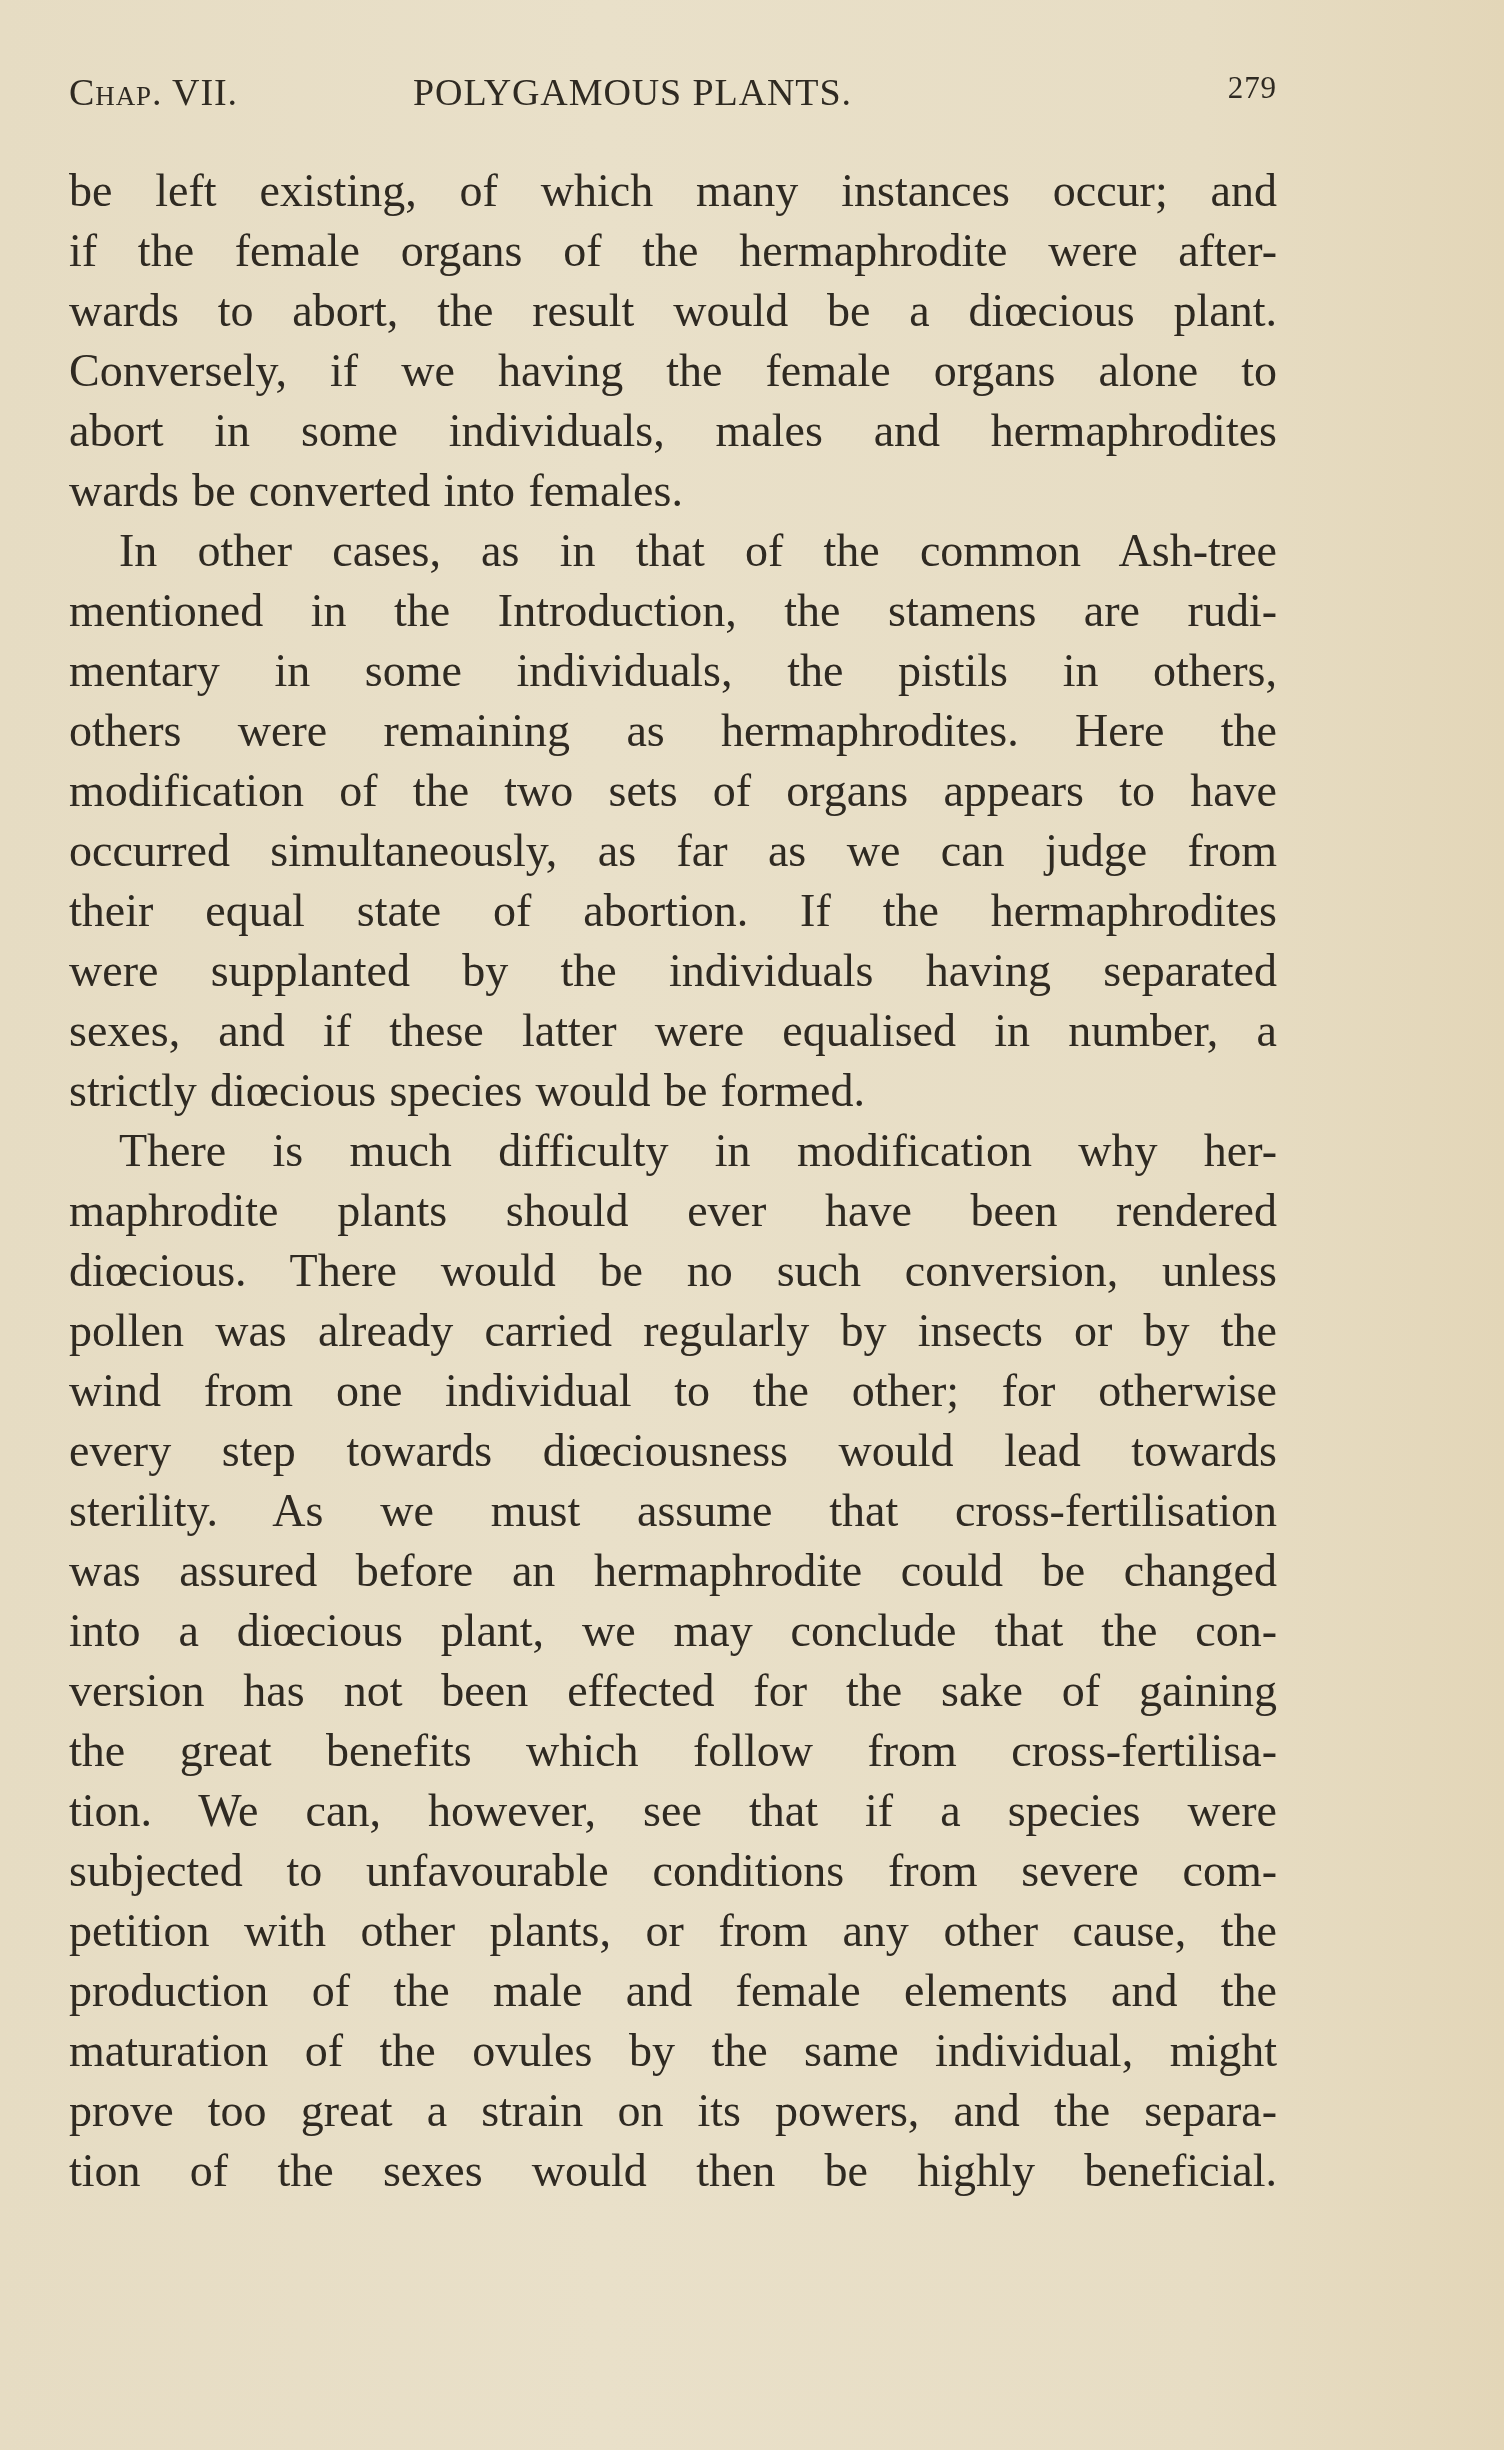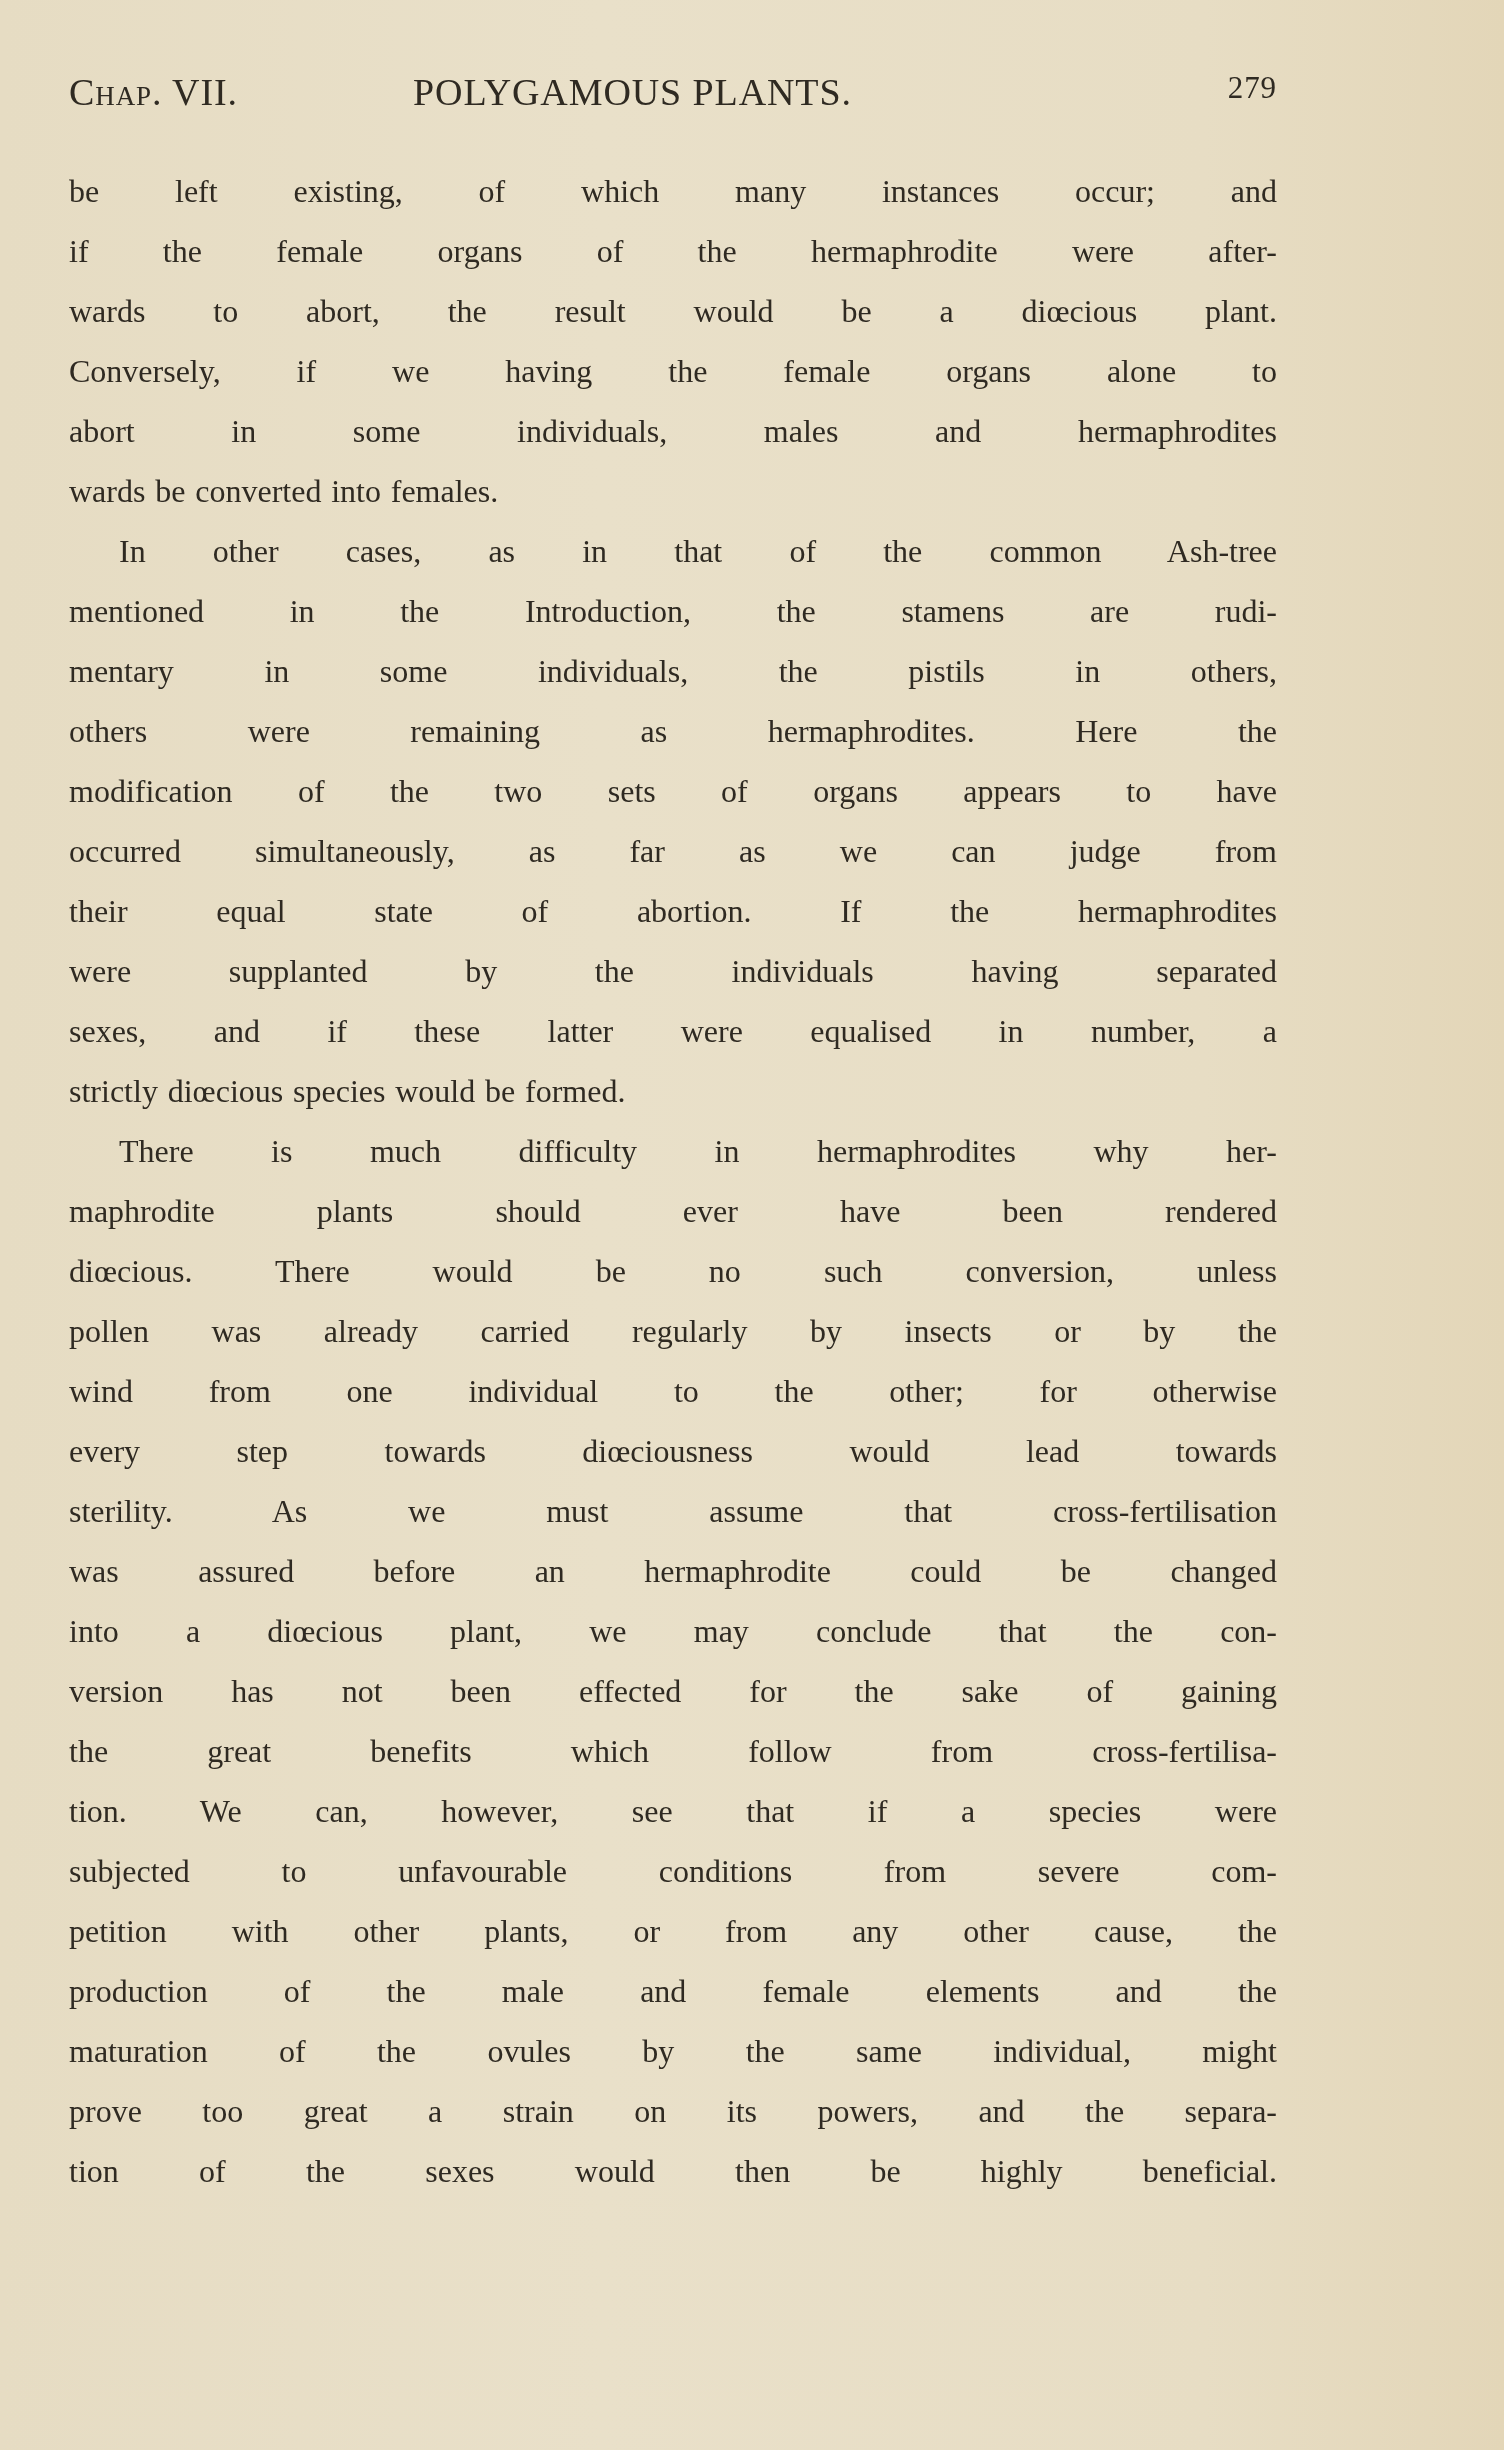--- a/index.html
+++ b/index.html
@@ -16,21 +16,21 @@
     font-size: 38px; letter-spacing: 0.9px;
   }
   .header .chap { position: absolute; left: 0; top: 0; font-variant: small-caps; }
   .header .title { position: absolute; left: 344px; top: 0; }
   .header .pnum { position: absolute; right: 0; top: 0; font-size: 31px; }
   .body {
     position: absolute; top: 161px; left: 57px; width: 1208px;
   }
   .line {
     display: block; height: 60px; line-height: 60px;
-    font-size: 32px; white-space: nowrap;
+    font-size: 46px; white-space: nowrap;
     text-align: justify; text-align-last: justify;
     word-spacing: 1.8px;
   }
   .line.indent { padding-left: 50px; }
   .line.last { text-align-last: left; }
 </style>
 </head>
 <body>
 
 <div class="page">
@@ -58,21 +58,21 @@
       <span class="line" style="white-space: normal;">others were remaining as hermaphrodites. Here the</span>
       <span class="line" style="white-space: normal;">modification of the two sets of organs appears to have</span>
       <span class="line" style="white-space: normal;">occurred simultaneously, as far as we can judge from</span>
       <span class="line" style="white-space: normal;">their equal state of abortion. If the hermaphrodites</span>
       <span class="line" style="white-space: normal;">were supplanted by the individuals having separated</span>
       <span class="line" style="white-space: normal;">sexes, and if these latter were equalised in number, a</span>
       <span class="line last" style="white-space: normal;">strictly diœcious species would be formed.</span>
     </div>
 
     <div>
-      <span class="line indent" style="white-space: normal;">There is much difficulty in hermaphrodites why her-</span>
+      <span class="line indent" style="white-space: normal;">There is much difficulty in modification why her-</span>
       <span class="line" style="white-space: normal;">maphrodite plants should ever have been rendered</span>
       <span class="line" style="white-space: normal;">diœcious. There would be no such conversion, unless</span>
       <span class="line" style="white-space: normal;">pollen was already carried regularly by insects or by the</span>
       <span class="line" style="white-space: normal;">wind from one individual to the other; for otherwise</span>
       <span class="line" style="white-space: normal;">every step towards diœciousness would lead towards</span>
       <span class="line" style="white-space: normal;">sterility. As we must assume that cross-fertilisation</span>
       <span class="line" style="white-space: normal;">was assured before an hermaphrodite could be changed</span>
       <span class="line" style="white-space: normal;">into a diœcious plant, we may conclude that the con-</span>
       <span class="line" style="white-space: normal;">version has not been effected for the sake of gaining</span>
       <span class="line" style="white-space: normal;">the great benefits which follow from cross-fertilisa-</span>

